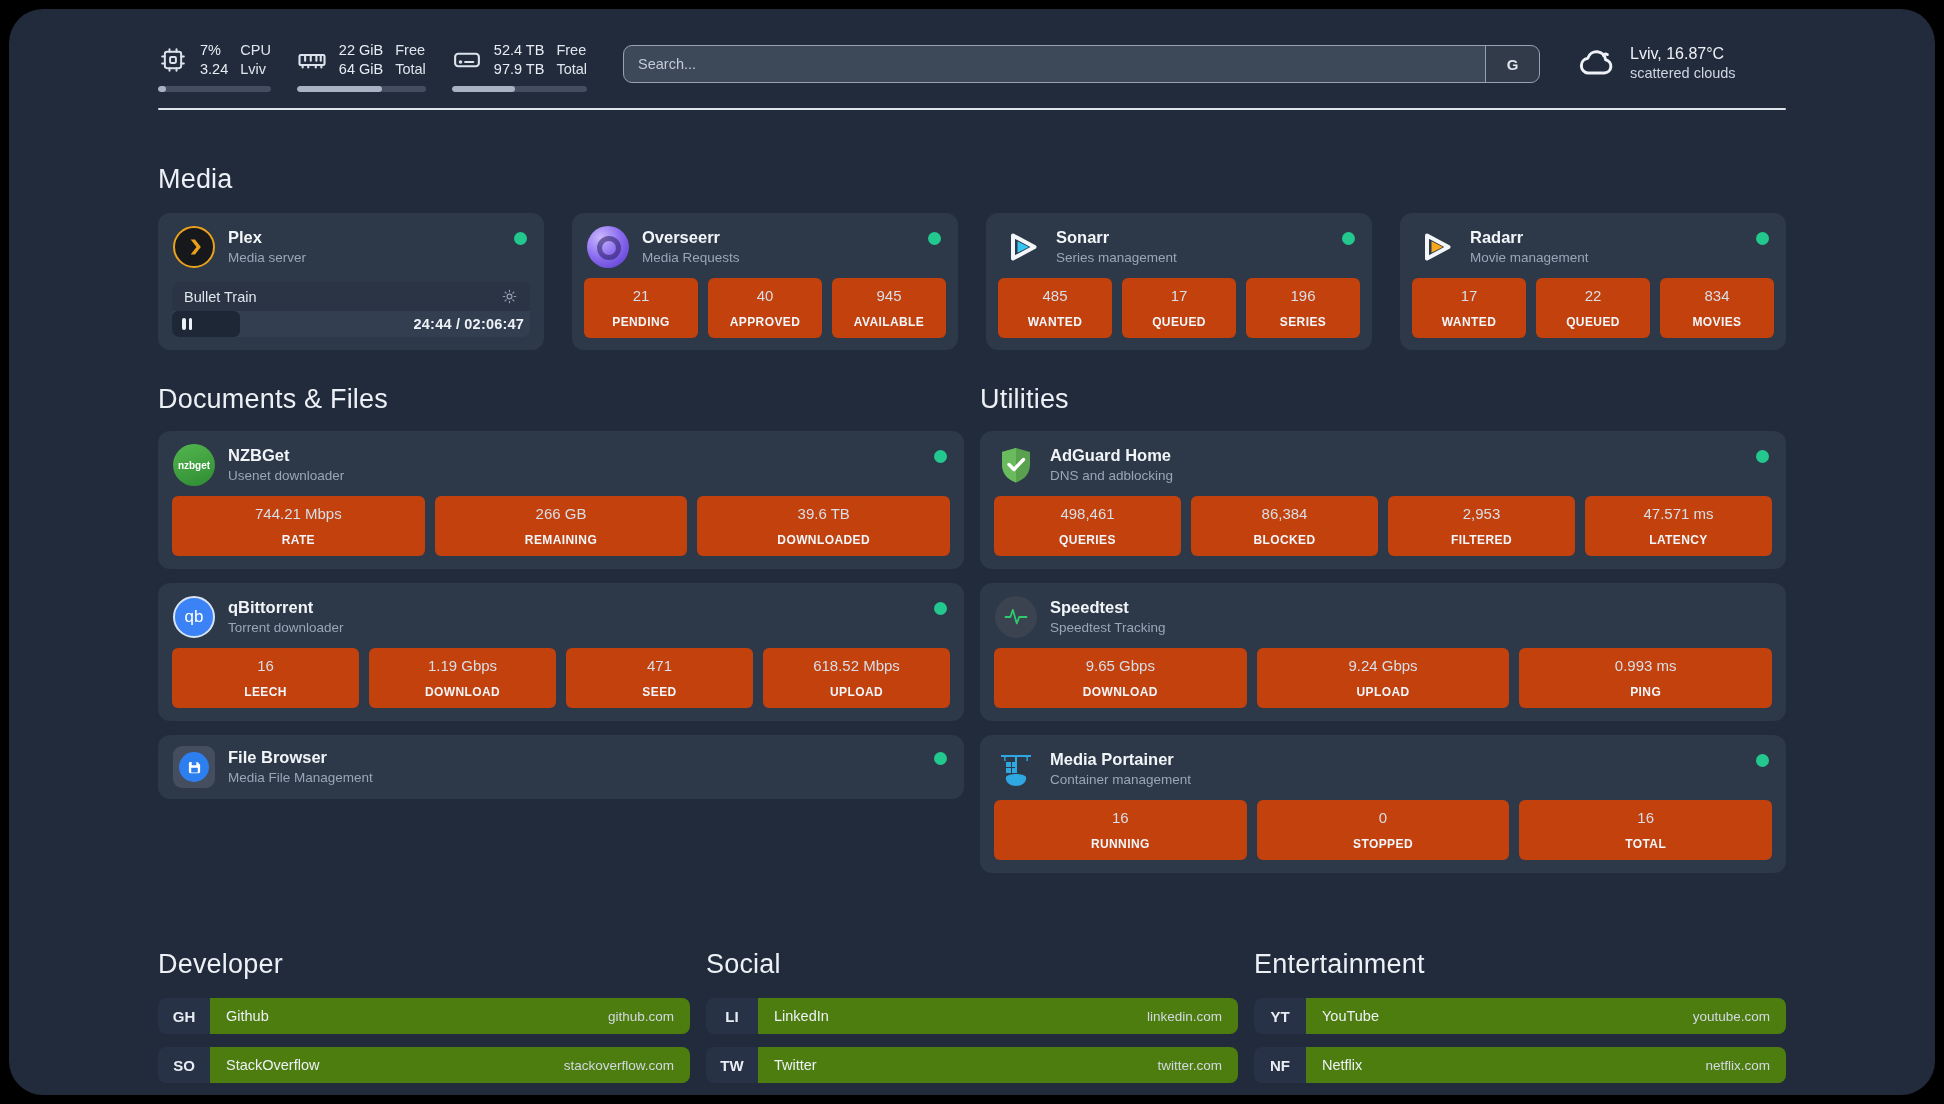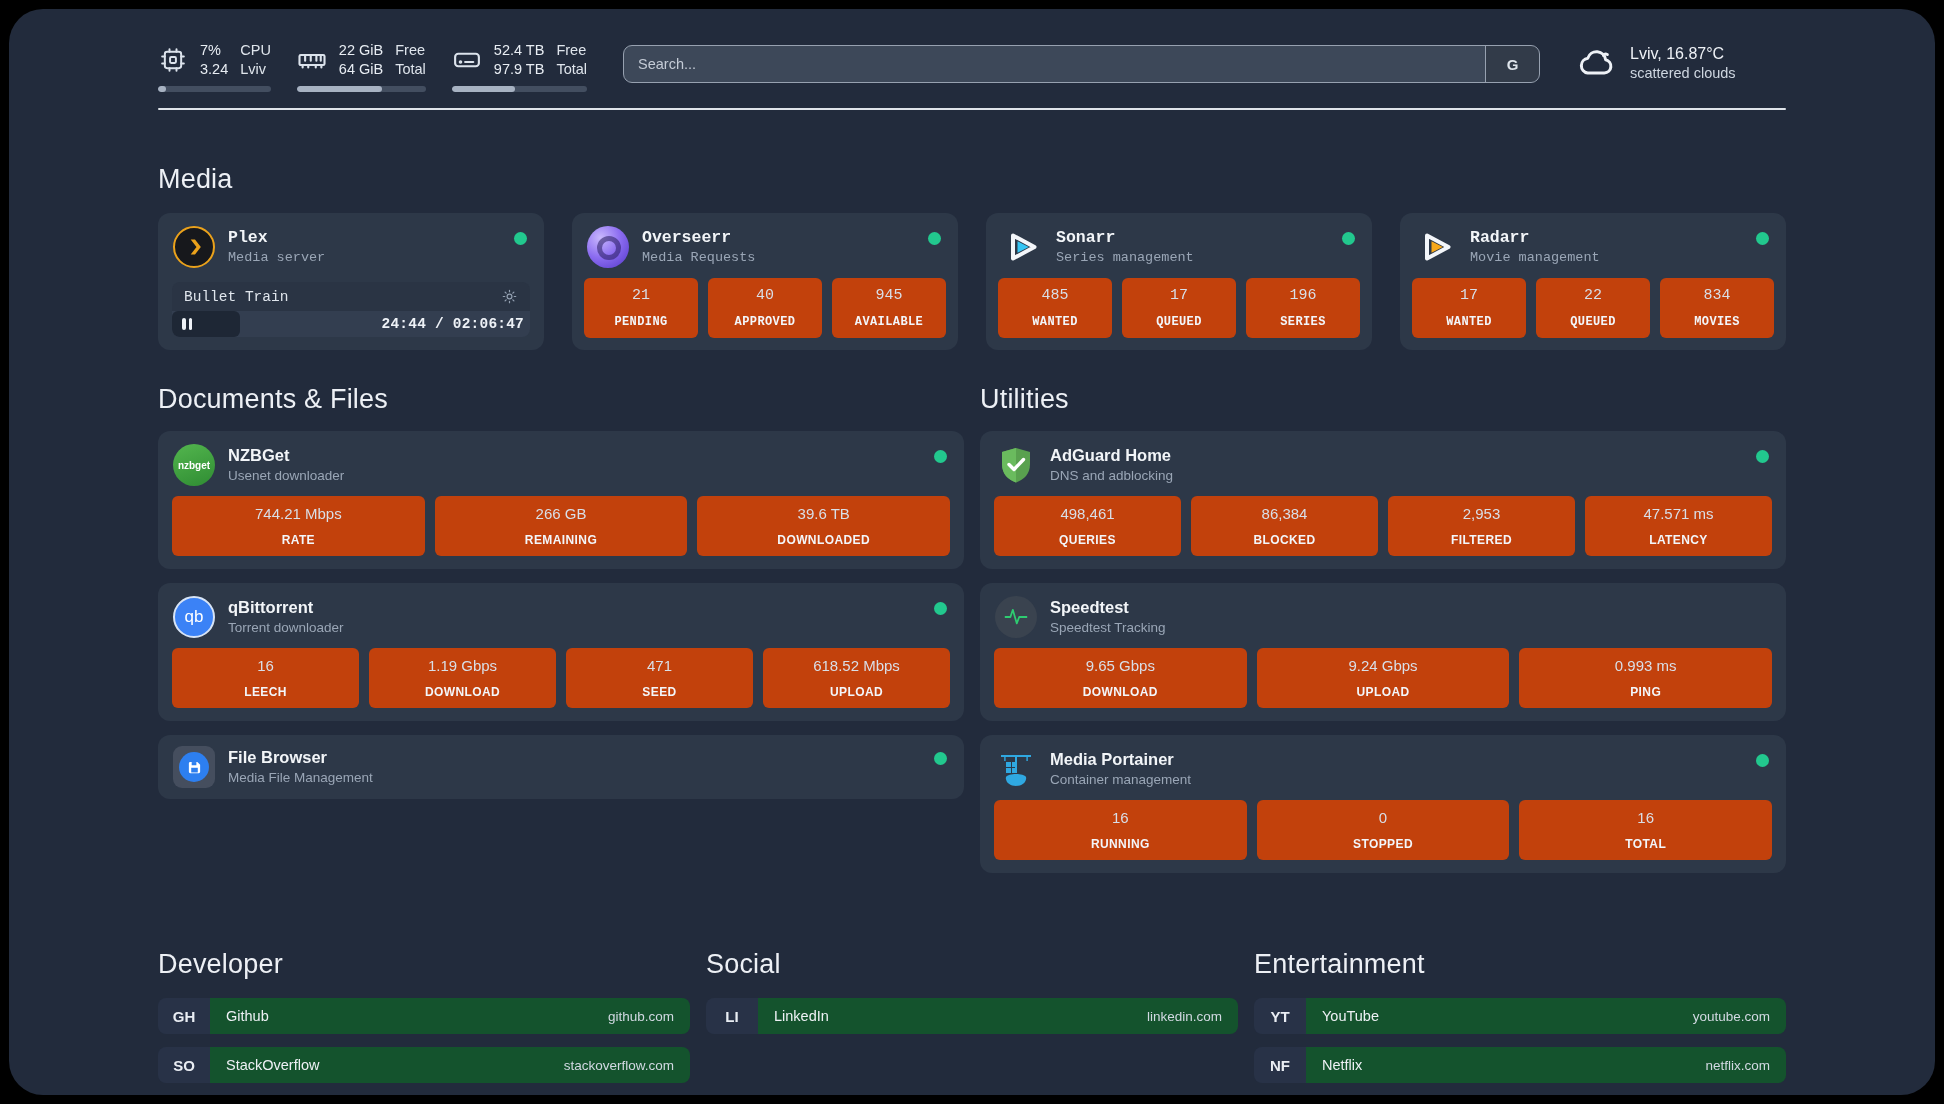--- a/index.html
+++ b/index.html
@@ -26,21 +26,21 @@
   .search-g{width:54px;border:none;border-left:1.5px solid #97a1b0;background:rgba(0,0,0,.18);
     color:#dfe5ec;font-size:15px;font-weight:600;cursor:pointer;font-family:inherit;}
   .weather{display:flex;align-items:center;gap:14px;margin-top:2px;min-width:210px;}
   .w-text .w1{font-size:16px;color:#eef1f6;font-weight:500;line-height:21px;}
   .w-text .w2{font-size:14.5px;color:#ced6e0;line-height:19px;}
   .divider{margin-top:16px;height:2px;background:#dfe4ea;border-radius:1px;}
 
   
   .sec-title{font-size:27px;font-weight:500;color:#edf0f5;letter-spacing:.2px;}
   .media-title{margin-top:54px;}
-  .media-grid{margin-top:18px;display:grid;grid-template-columns:repeat(4,1fr);gap:28px;font-family:Liberation Mono, monospace;}
+  .media-grid{margin-top:18px;display:grid;grid-template-columns:repeat(4,1fr);gap:28px;}
   .card{background:#2d3848;border-radius:12px;display:flex;flex-direction:column;min-height:126px;}
   .card-head{display:flex;align-items:center;padding:13px 17px 10px 15px;}
   .app-text{margin-left:13px;}
   .app-name{font-size:16.5px;font-weight:600;color:#f2f5f8;line-height:21px;}
   .app-desc{font-size:13.5px;color:#9aa6b6;line-height:18px;margin-top:1px;}
   .dot{margin-left:auto;width:13px;height:13px;border-radius:50%;background:#22c88e;align-self:flex-start;margin-top:6px;}
   .stats{display:flex;gap:10px;padding:0 12px;margin-bottom:12px;margin-top:auto;}
   .stat{flex:1;background:#c2410c;border-radius:6px;padding:8px 4px 9px;text-align:center;}
   .stat-value{font-size:15px;color:#d9dfe8;line-height:19px;}
   .stat-label{font-size:12px;font-weight:700;color:#f3f6fa;letter-spacing:.4px;margin-top:10px;}
@@ -80,21 +80,21 @@
   .col .card.slim{min-height:64px;justify-content:center;}
   .col .card.slim .card-head{padding:11px 17px 11px 15px;}
   .col .stats{padding:0 14px;margin-bottom:13px;}
 
   
   .bookmarks{margin-top:62px;display:grid;grid-template-columns:1fr 1fr 1fr;gap:16px;align-items:start;}
   .bm-col .sec-title{margin-bottom:18px;}
   .bm-row{display:flex;height:36px;margin-bottom:13px;cursor:pointer;}
   .bm-abbr{width:52px;flex:0 0 52px;background:#283247;border-radius:8px 0 0 8px;color:#e9edf3;
     font-size:15px;font-weight:600;display:flex;align-items:center;justify-content:center;}
-  .bm-main{flex:1;background:#14532d;border-radius:0 8px 8px 0;display:flex;align-items:center;padding:0 16px;}
+  .bm-main{flex:1;background:#4d7c0f;border-radius:0 8px 8px 0;display:flex;align-items:center;padding:0 16px;}
   .bm-name{font-size:14.5px;color:#eef1f5;}
   .bm-url{margin-left:auto;font-size:13.5px;color:#d2d9e2;}
 
   svg{display:block;}
 </style>
 </head>
 <body>
 
 <div class="panel">
 <div class="content">
@@ -534,20 +534,27 @@
 
     <div class="bm-col">
       <div class="sec-title">Social</div>
       <div class="bm-row">
         <span class="bm-abbr">LI</span>
         <span class="bm-main">
           <span class="bm-name">LinkedIn</span>
           <span class="bm-url">linkedin.com</span>
         </span>
       </div>
+      <div class="bm-row">
+        <span class="bm-abbr">TW</span>
+        <span class="bm-main">
+          <span class="bm-name">Twitter</span>
+          <span class="bm-url">twitter.com</span>
+        </span>
+      </div>
     </div>
 
     <div class="bm-col">
       <div class="sec-title">Entertainment</div>
       <div class="bm-row">
         <span class="bm-abbr">YT</span>
         <span class="bm-main">
           <span class="bm-name">YouTube</span>
           <span class="bm-url">youtube.com</span>
         </span>

